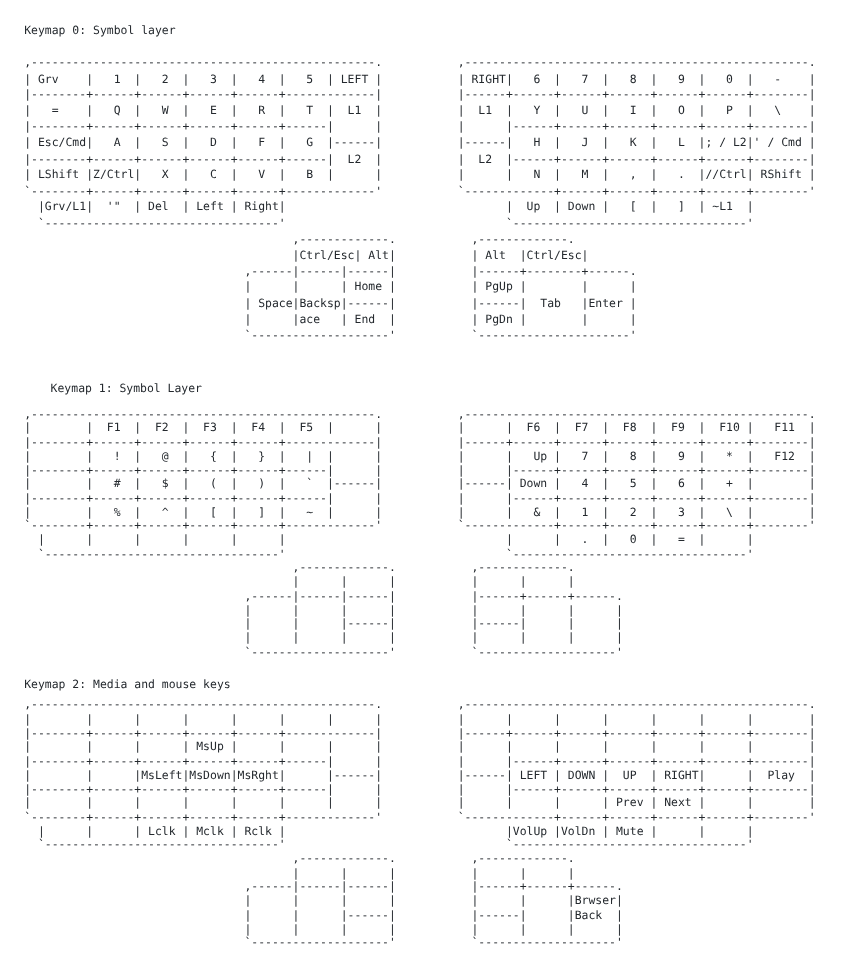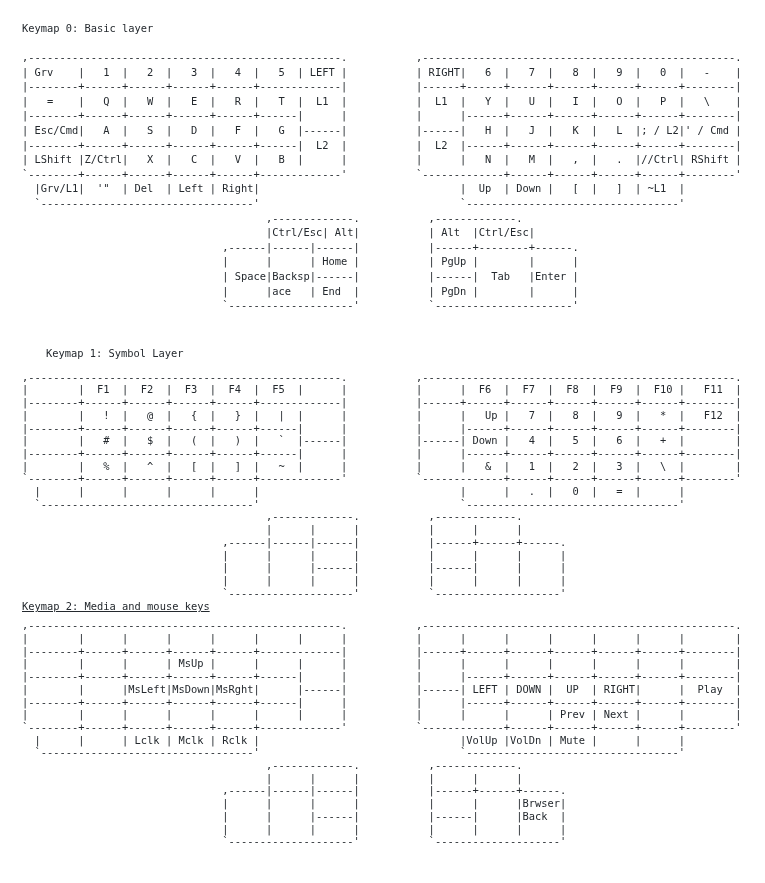--- a/index.html
+++ b/index.html
@@ -22,30 +22,30 @@
   }
   pre.ascii-art {
     margin: 0;
     font-family: inherit;
     font-size: inherit;
     white-space: pre;
   }
   #art0 { line-height: 14.6px; margin-top: 15px; }
   #title1 { margin-top: 33px; padding-left: 24px; }
   #art1 { line-height: 12.7px; margin-top: 11px; }
-  #title2 { margin-top: 0; text-decoration: underline; }
+  #title2 { margin-top: 16px; }
   #art2 { line-height: 12.7px; margin-top: 6px; }
 </style>
 </head>
 <body>
 
 <div>
 
   <section>
-    <div id="title0" class="keymap-title">Keymap 0: Basic layer</div>
+    <div id="title0" class="keymap-title">Keymap 0: Symbol layer</div>
     <pre id="art0" class="ascii-art">,--------------------------------------------------.           ,--------------------------------------------------.
 | Grv    |   1  |   2  |   3  |   4  |   5  | LEFT |           | RIGHT|   6  |   7  |   8  |   9  |   0  |   -    |
 |--------+------+------+------+------+-------------|           |------+------+------+------+------+------+--------|
 |   =    |   Q  |   W  |   E  |   R  |   T  |  L1  |           |  L1  |   Y  |   U  |   I  |   O  |   P  |   \    |
 |--------+------+------+------+------+------|      |           |      |------+------+------+------+------+--------|
 | Esc/Cmd|   A  |   S  |   D  |   F  |   G  |------|           |------|   H  |   J  |   K  |   L  |; / L2|' / Cmd |
 |--------+------+------+------+------+------|  L2  |           |  L2  |------+------+------+------+------+--------|
 | LShift |Z/Ctrl|   X  |   C  |   V  |   B  |      |           |      |   N  |   M  |   ,  |   .  |//Ctrl| RShift |
 `--------+------+------+------+------+-------------'           `-------------+------+------+------+------+--------'
   |Grv/L1|  '"  | Del  | Left | Right|                                |  Up  | Down |   [  |   ]  | ~L1  |

